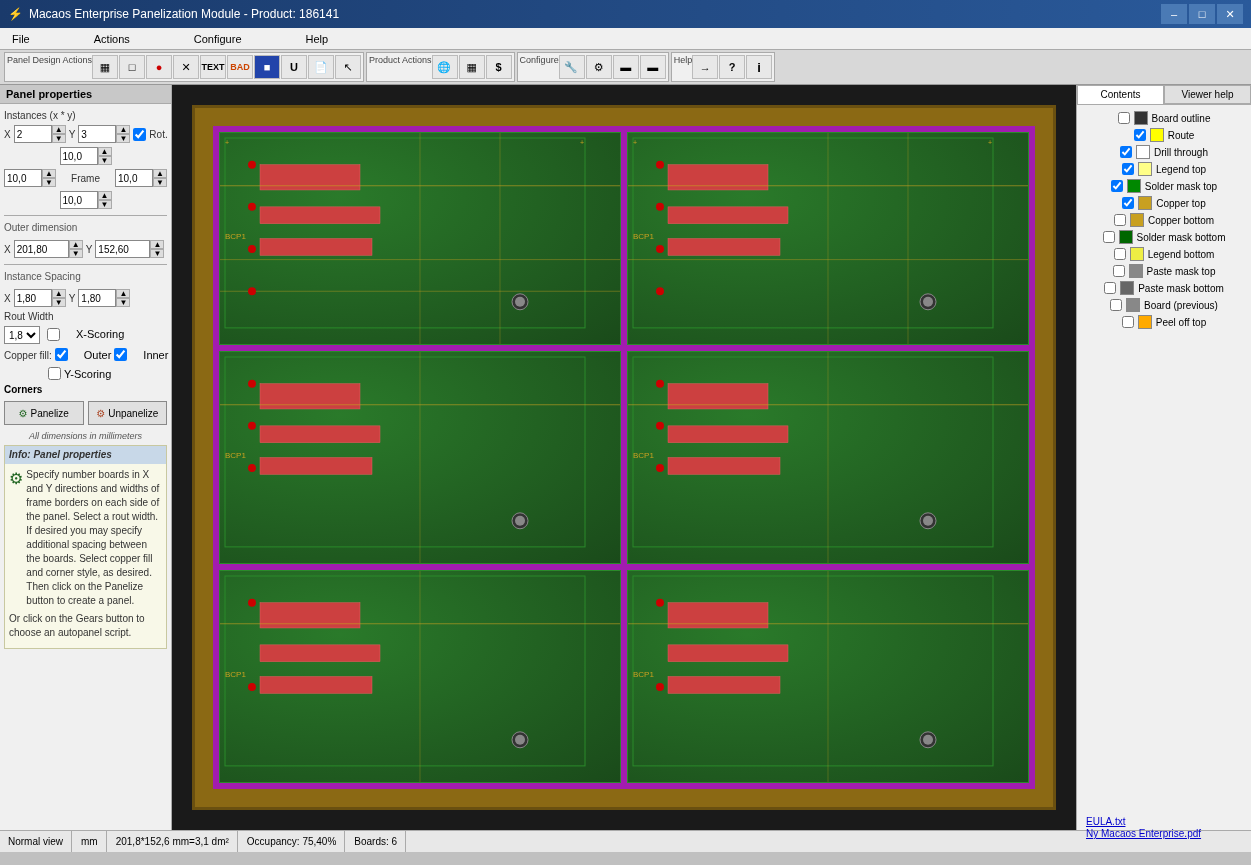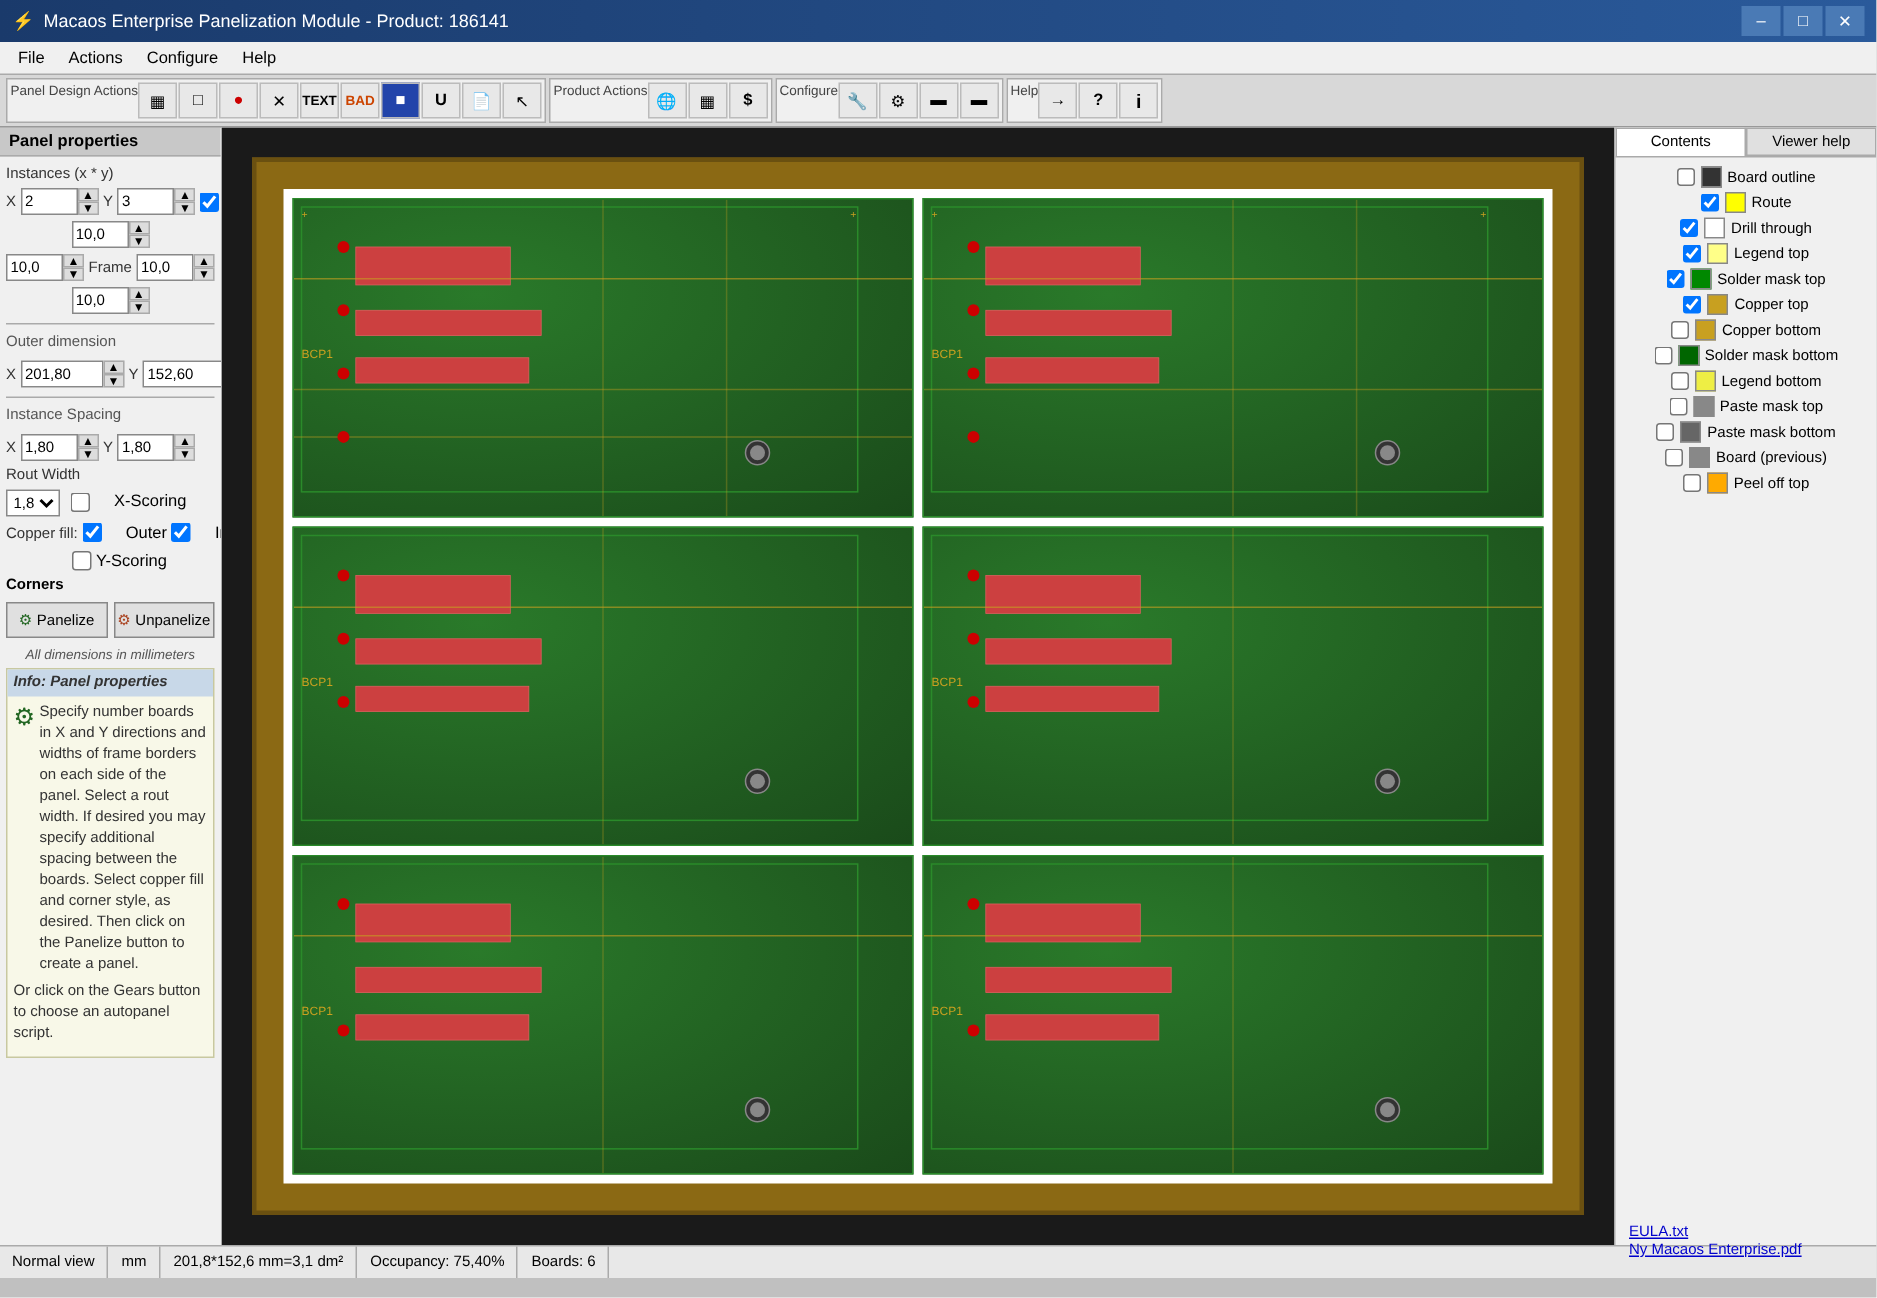--- a/index.html
+++ b/index.html
@@ -5,28 +5,28 @@
     * { box-sizing: border-box; margin: 0; padding: 0; }
     body { font-family: 'Segoe UI', Tahoma, Geneva, Verdana, sans-serif; font-size: 11px; background: #c0c0c0; width: 1251px; height: 865px; overflow: hidden; }
     
     
     #title-bar { background: linear-gradient(to right, #1a3a6b, #2a5a9b); color: white; height: 28px; display: flex; align-items: center; padding: 0 8px; justify-content: space-between; }
     #title-bar .title { font-size: 12px; display: flex; align-items: center; gap: 6px; }
     #title-bar .win-controls { display: flex; gap: 2px; }
     #title-bar .win-btn { width: 26px; height: 20px; background: #4a7ab5; border: none; color: white; cursor: pointer; font-size: 11px; display: flex; align-items: center; justify-content: center; }
     
     
-    #menu-bar { background: #f0f0f0; height: 22px; display: flex; align-items: center; padding: 0 4px; border-bottom: 1px solid #aaa; }
+    #menu-bar { background: #f0f0f0; height: 22px; display: flex; align-items: center; padding: 0 4px; border-bottom: 1px solid #aaa; gap: 48px; }
     .menu-item { padding: 2px 8px; cursor: pointer; font-size: 11px; }
     
     
     #content-area { display: flex; flex: 1; overflow: hidden; }
     
     
-    #left-panel { width: 148px; background: #f0f0f0; border-right: 1px solid #aaa; overflow-y: auto; padding: 4px; flex-shrink: 0; }
+    #left-panel { width: 172px; background: #f0f0f0; border-right: 1px solid #aaa; overflow-y: auto; padding: 4px; flex-shrink: 0; }
     #panel-properties-title { background: #c8c8c8; padding: 3px 6px; font-weight: bold; font-size: 11px; border-bottom: 1px solid #aaa; margin: -4px -4px 6px -4px; }
     
     .prop-row { display: flex; align-items: center; gap: 3px; margin-bottom: 4px; font-size: 11px; }
     .prop-label { font-size: 10px; color: #333; white-space: nowrap; }
     .num-input { width: 38px; height: 18px; border: 1px solid #888; background: white; font-size: 10px; padding: 1px 2px; }
     .num-input-wide { width: 55px; }
     .spin-btn { width: 14px; height: 9px; background: #ddd; border: 1px solid #aaa; display: flex; align-items: center; justify-content: center; font-size: 8px; cursor: pointer; line-height: 1; }
     .spin-group { display: flex; flex-direction: column; }
     .input-spin { display: flex; align-items: center; }
     
@@ -42,21 +42,21 @@
     
     .dimensions-label { font-size: 9px; color: #555; text-align: center; font-style: italic; margin-bottom: 4px; }
     
     
     #info-panel { background: #f8f8e8; border: 1px solid #c8c8a0; margin-top: 4px; padding: 4px; font-size: 10px; color: #333; line-height: 1.4; }
     #info-panel-title { background: #c8d8e8; padding: 2px 4px; font-weight: bold; font-size: 10px; margin: -4px -4px 4px -4px; font-style: italic; }
     
     
     #canvas-area { flex: 1; background: #1a1a1a; overflow: hidden; position: relative; }
     #pcb-frame { background: #8B6914; position: absolute; top: 20px; left: 20px; right: 20px; bottom: 20px; border: 3px solid #6a5010; }
-    #pcb-inner { background: #ffffff; position: absolute; top: 18px; left: 18px; right: 18px; bottom: 18px; display: grid; grid-template-columns: 1fr 1fr; grid-template-rows: 1fr 1fr 1fr; gap: 6px; padding: 6px; }
+    #pcb-inner { background: #a21caf; position: absolute; top: 18px; left: 18px; right: 18px; bottom: 18px; display: grid; grid-template-columns: 1fr 1fr; grid-template-rows: 1fr 1fr 1fr; gap: 6px; padding: 6px; }
     .pcb-board { background: #1a5a1a; border: 1px solid #2a8a2a; position: relative; overflow: hidden; }
     .pcb-board::before { content: ''; position: absolute; inset: 0; background: radial-gradient(ellipse at 30% 30%, #2a7a2a, #1a4a1a); }
     
     
     #right-panel { width: 175px; background: #f0f0f0; border-left: 1px solid #aaa; flex-shrink: 0; }
     #right-panel-tabs { display: flex; border-bottom: 1px solid #aaa; }
     .right-tab { flex: 1; padding: 3px 6px; font-size: 10px; background: #e0e0e0; border: 1px solid #aaa; cursor: pointer; text-align: center; }
     .right-tab.active { background: white; border-bottom: none; }
     #layers-list { padding: 6px; }
     .layer-item { display: flex; align-items: center; gap: 4px; margin-bottom: 3px; font-size: 10px; justify-content: center; }

